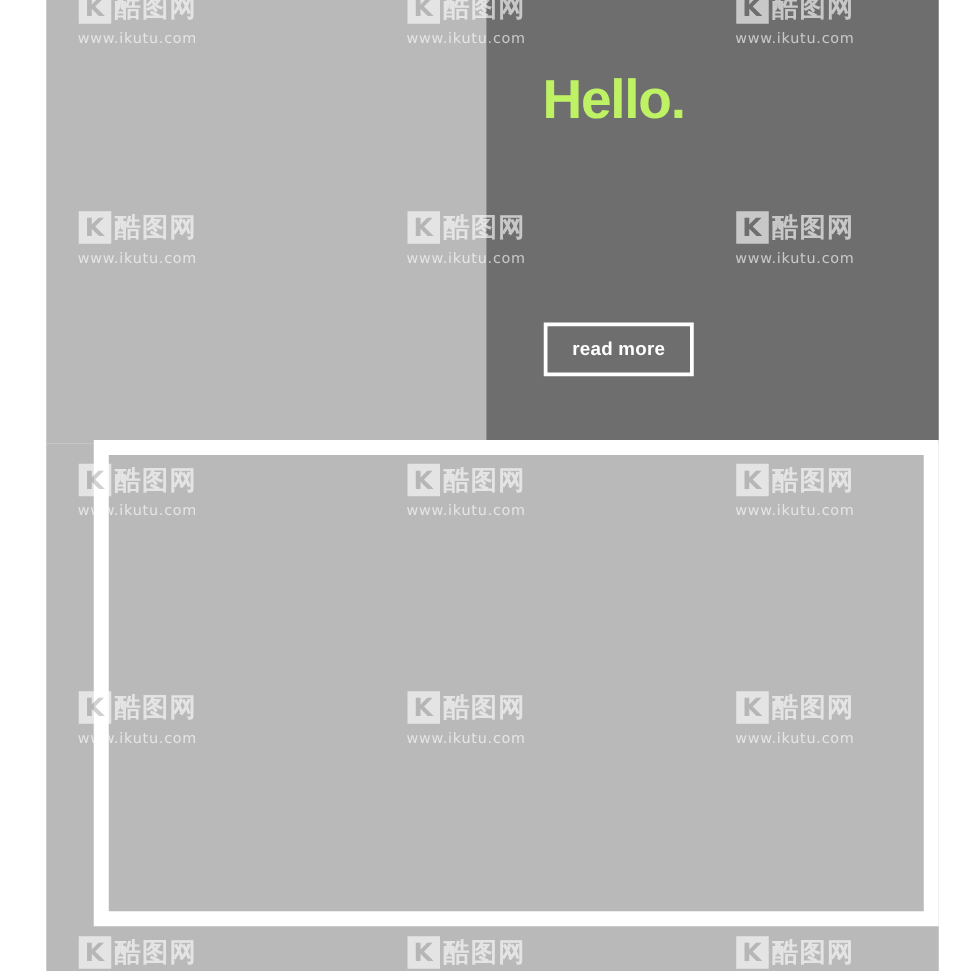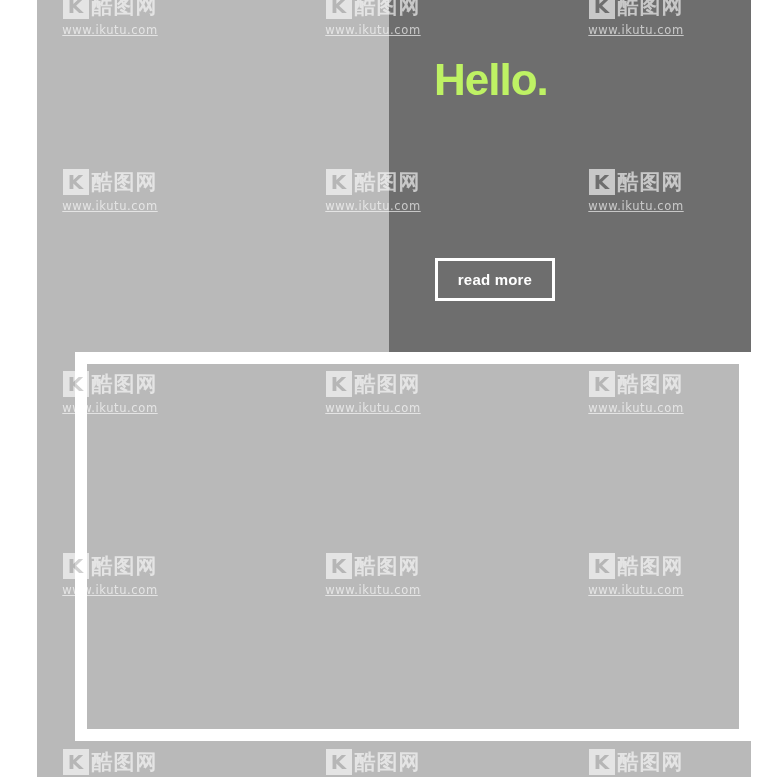--- a/index.html
+++ b/index.html
@@ -138,21 +138,20 @@
     font-family: "DejaVu Sans", sans-serif;
     letter-spacing: 1px;
     font-weight: bold;
   }
   .wm .url {
     font-size: 11.5px;
     color: #ffffff;
     letter-spacing: 0.6px;
     margin-top: 3px;
     font-family: "DejaVu Sans", sans-serif;
-    text-decoration: underline;
   }
   .wm.dark .k { background: #ffffff; color: #6e6e6e; }
   .wm.dark .cjk { color: #ffffff; }
   .wm.dark .url { color: #ffffff; }
 </style>
 </head>
 <body>
 
 <div id="canvas">
 

